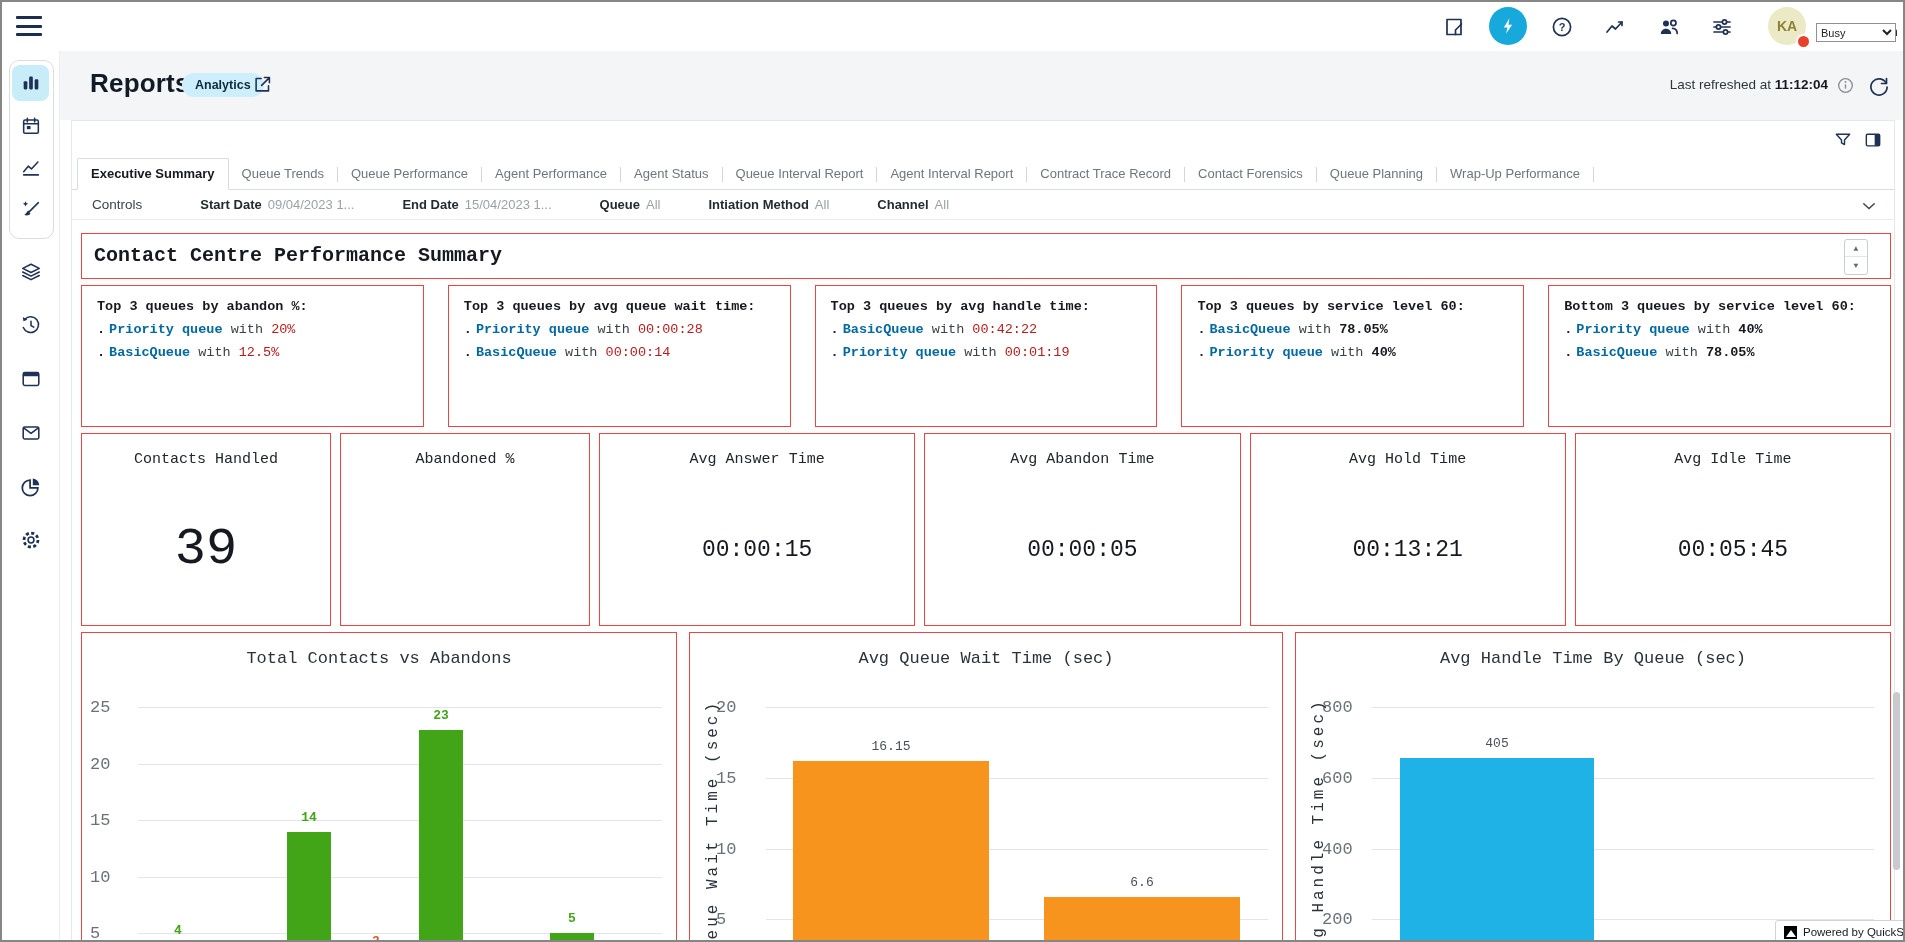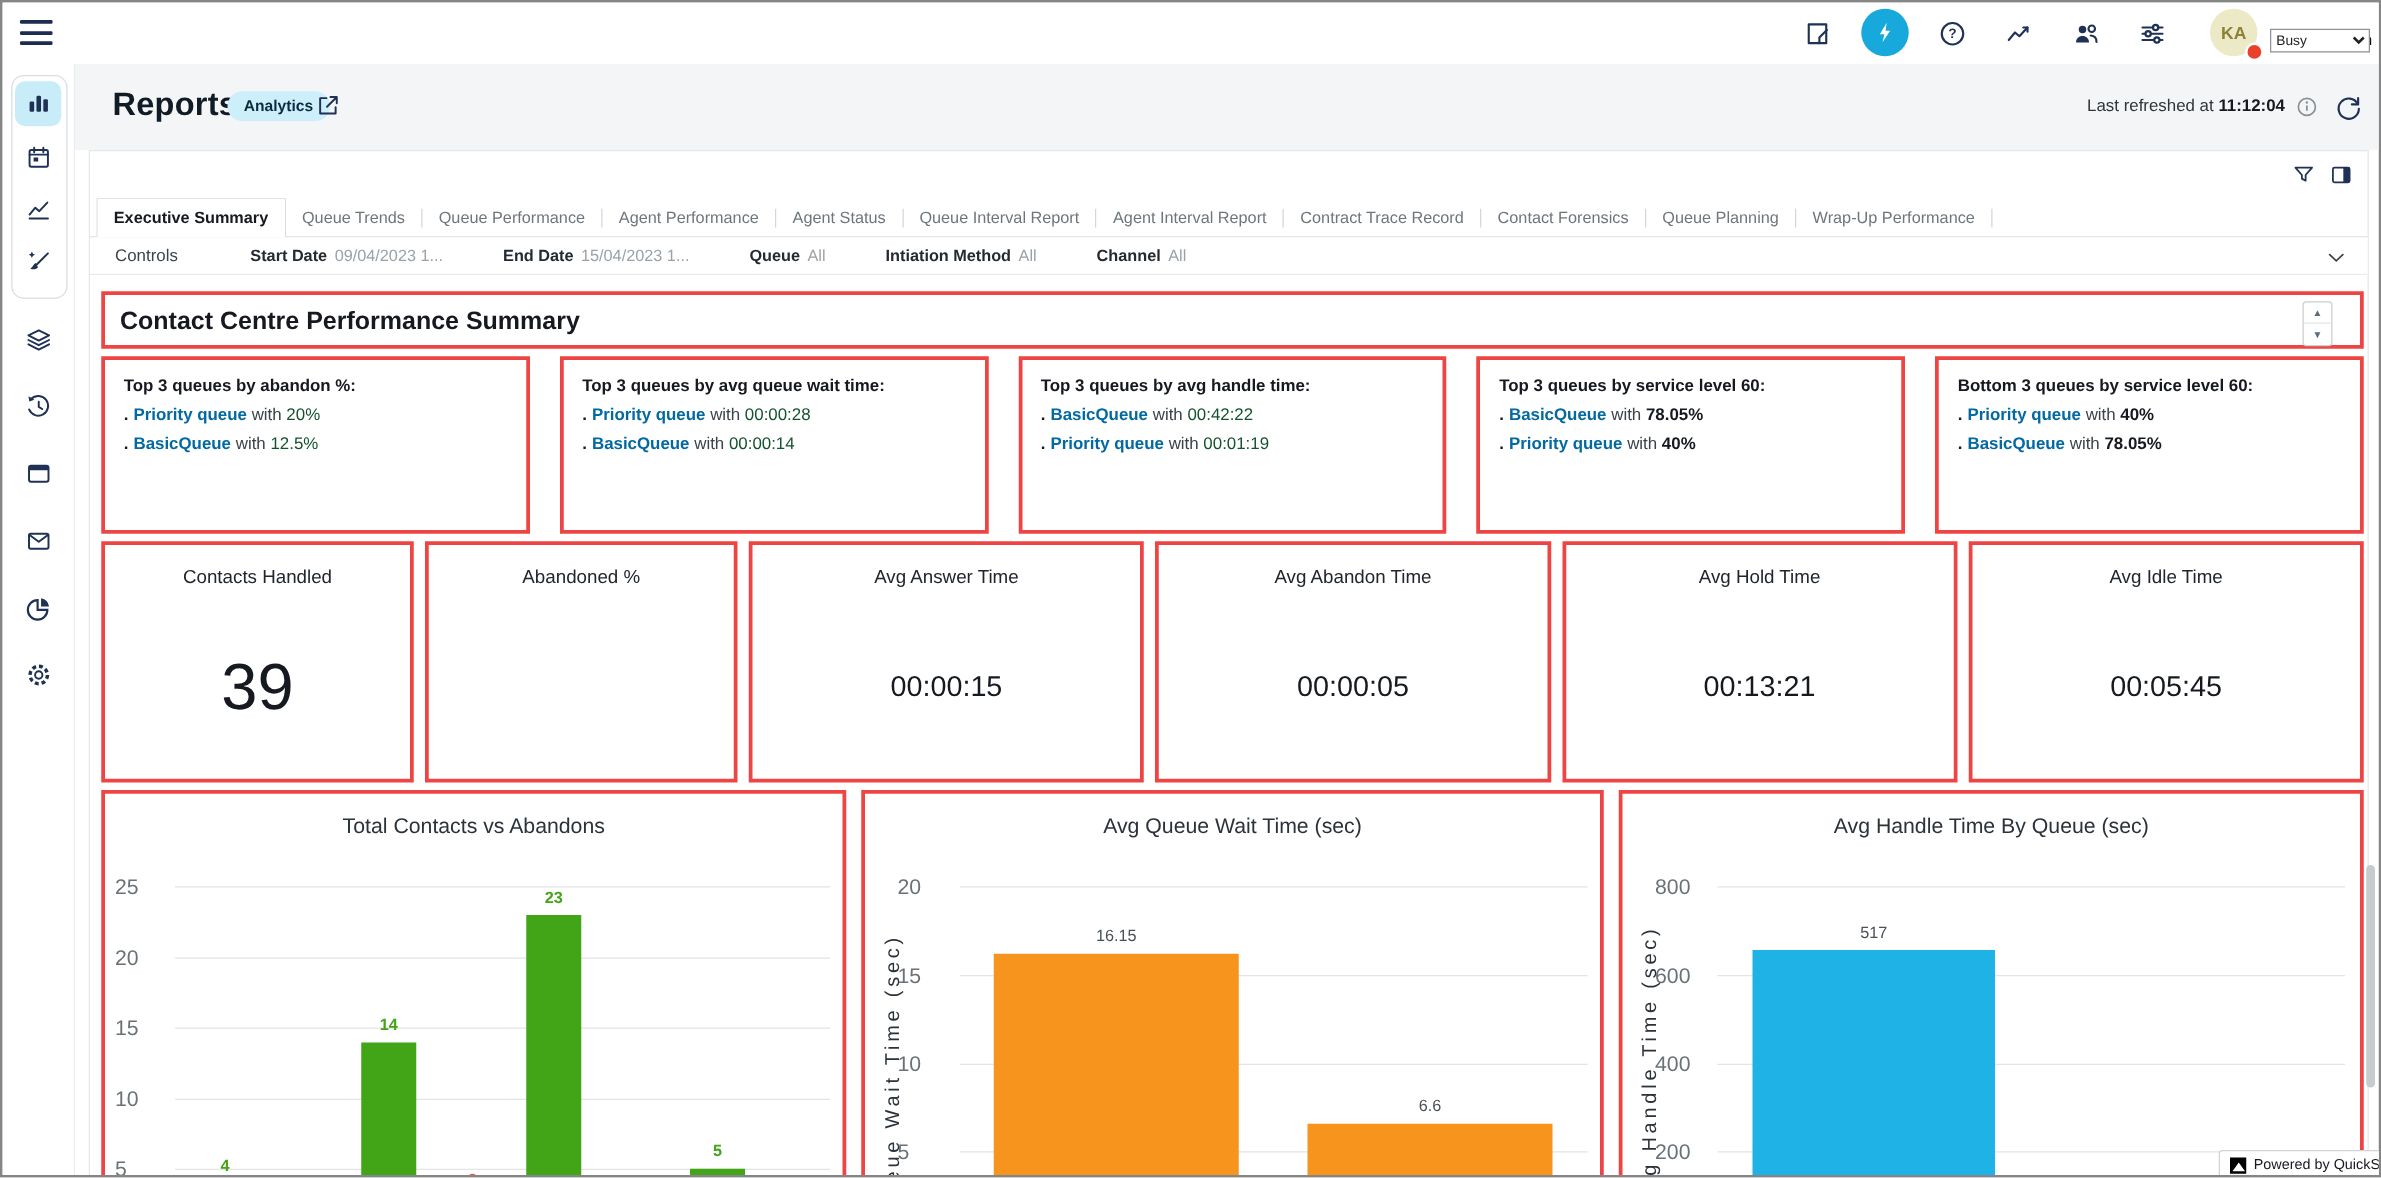--- a/index.html
+++ b/index.html
@@ -48,34 +48,34 @@
 
   
   .controls{position:absolute;left:70px;top:188px;width:1822px;height:30px;border-bottom:1px solid #e9ebec;display:flex;align-items:center;z-index:9;padding-left:20px;box-sizing:border-box;background:#fff;}
   .ctl-title{font-size:13.5px;color:#3c444b;margin-right:58px;}
   .ctl-field{margin-right:48px;white-space:nowrap;font-size:13px;cursor:pointer;}
   .ctl-field b{color:#232a31;font-weight:bold;}
   .ctl-field span{color:#9aa2a8;margin-left:6px;}
   .ctl-chevron{position:absolute;right:16px;top:7px;cursor:pointer;}
 
   
-  .card{background:#fff;border:3px solid #ef4444;box-sizing:border-box;}
+  .card{background:#fff;border:1px solid #ef4444;box-sizing:border-box;font-family:Liberation Mono, monospace;}
   .titlebar{position:absolute;left:79px;top:231px;width:1810px;height:46px;z-index:9;}
   .sheet-title{position:absolute;left:12px;top:10px;font-size:20px;font-weight:bold;color:#16191f;}
   .pager{position:absolute;right:22px;top:5px;width:22px;height:34px;border:1px solid #c9ced2;border-radius:3px;background:#fff;}
   .pager div{height:16px;display:flex;align-items:center;justify-content:center;font-size:8px;color:#5f6b7a;cursor:pointer;}
   .pager div:first-child{border-bottom:1px solid #e2e6e6;}
 
   .insights{position:absolute;left:79px;top:283px;width:1810px;height:142px;display:flex;gap:24px;z-index:9;}
   .icard{flex:1;padding:13px 15px;box-sizing:border-box;}
   .icard h4{margin:0 0 8px 0;font-size:13.5px;color:#16191f;}
   .iline{font-size:13.5px;color:#3b4249;margin-bottom:8px;}
   .bullet{font-weight:bold;color:#16191f;margin-right:4px;}
   .qlink{color:#0369a1;font-weight:bold;cursor:pointer;}
-  .ival{color:#14532d;}
+  .ival{color:#b91c1c;}
   .boldvals .ival{font-weight:bold;color:#16191f;}
 
   .kpis{position:absolute;left:79px;top:431px;width:1810px;height:193px;display:flex;gap:9px;z-index:9;}
   .kpi{position:relative;box-sizing:border-box;}
   .kpi.wide{width:250px;}
   .kpi.slim{flex:1;}
   .kpi-label{position:absolute;top:17px;left:0;right:0;text-align:center;font-size:15px;color:#21262c;}
   .kpi-value{position:absolute;top:60px;left:0;right:0;bottom:20px;display:flex;align-items:center;justify-content:center;color:#16191f;}
   .kpi.wide .kpi-value{font-size:52px;}
   .kpi.slim .kpi-value{font-size:23px;}
@@ -411,21 +411,21 @@
       <div class="plot">
           <div class="grid" style="left:76px;top:286.25px;width:502px"></div>
           <div class="tick" style="left:26px;top:277.25px">200</div>
           <div class="grid" style="left:76px;top:215.5px;width:502px"></div>
           <div class="tick" style="left:26px;top:206.5px">400</div>
           <div class="grid" style="left:76px;top:144.75px;width:502px"></div>
           <div class="tick" style="left:26px;top:135.75px">600</div>
           <div class="grid" style="left:76px;top:74px;width:502px"></div>
           <div class="tick" style="left:26px;top:65px">800</div>
           <div class="bar" style="left:104px;top:124.94px;width:194px;height:295.06px;background:#1fb2e6"></div>
-          <div class="blabel" style="left:161px;top:102.94px;color:#4a5259;font-weight:400">517</div>
+          <div class="blabel" style="left:161px;top:102.94px;color:#4a5259;font-weight:400">405</div>
           <div class="ylab" style="left:14px;top:330px">Avg Handle Time (sec)</div>
         </div>
     </div>
   </div>
 
   <div class="qs-badge">
     <div class="qs-logo">
         <i></i>
       </div>
     <span>Powered by QuickSight</span>

